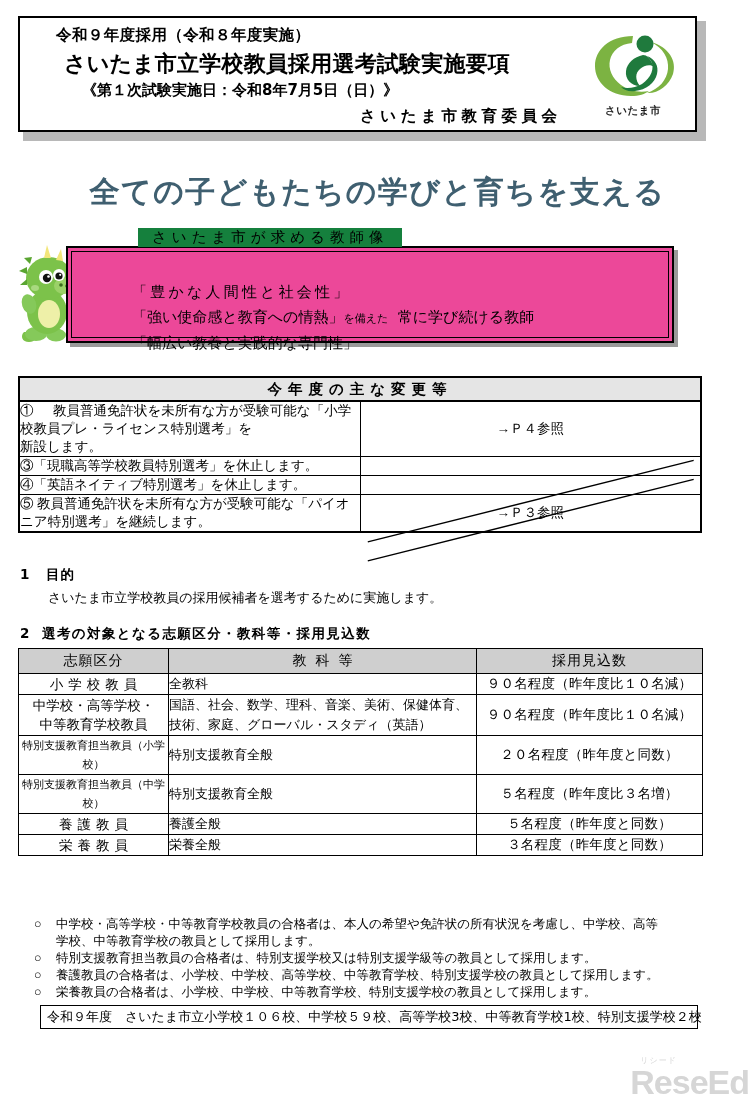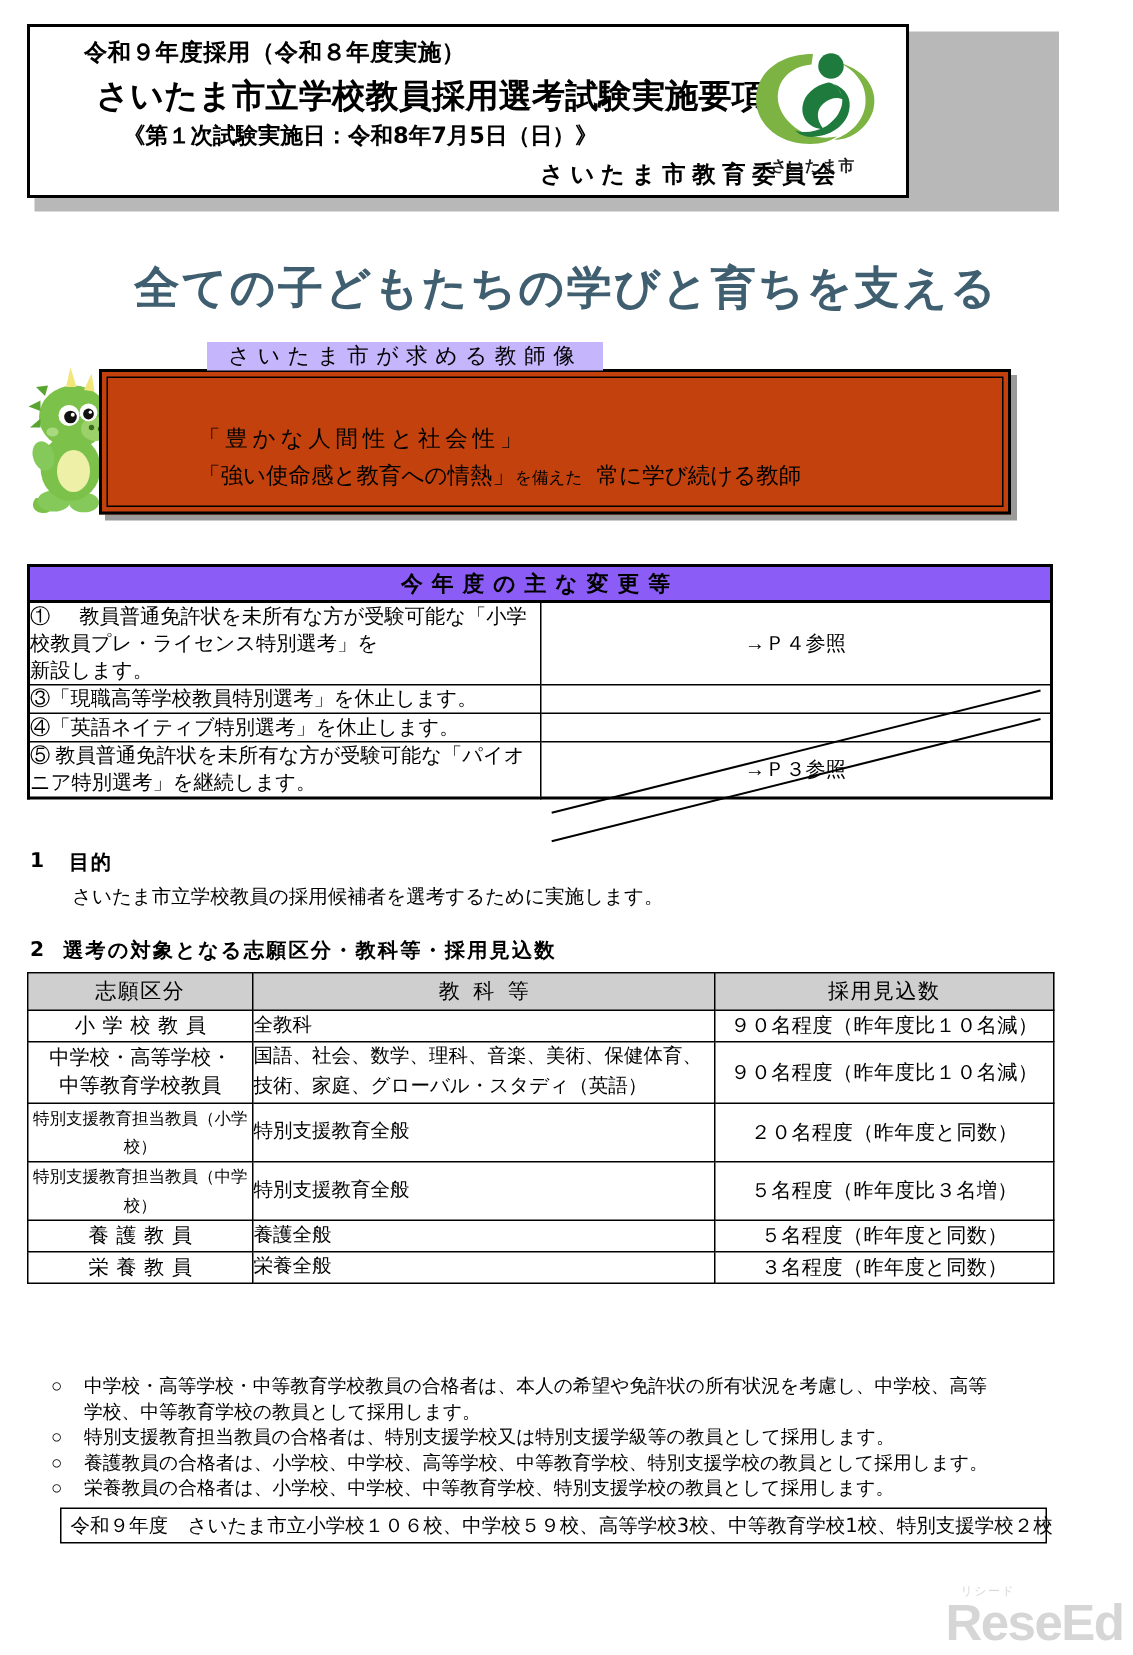--- a/index.html
+++ b/index.html
@@ -29,21 +29,21 @@
     left: 5px;
     top: 5px;
     width: 683px;
     height: 120px;
     background: #b8b8b8;
   }
   .header-box {
     position: absolute;
     left: 0;
     top: 0;
-    width: 588px;
+    width: 679px;
     height: 116px;
     border: 2px solid #000;
     background: #fff;
     box-sizing: border-box;
   }
   .hdr-line1 {
     position: absolute;
     left: 36px;
     top: 7px;
     font-family: "DejaVu Sans", "Liberation Sans", sans-serif;
@@ -142,36 +142,36 @@
     height: 97px;
     background: #9a9a9a;
   }
   .tbox {
     position: absolute;
     left: 48px;
     top: 18px;
     width: 608px;
     height: 97px;
     border: 2px solid #000;
-    background: #c2410c;
+    background: #ec4899;
     box-sizing: border-box;
   }
   .tbox-inner {
     position: absolute;
     left: 3px;
     top: 3px;
     right: 3px;
     bottom: 3px;
     border: 1px solid #000;
   }
   .tbox-title {
     position: absolute;
     left: 120px;
     top: 0px;
-    background: #c4b5fd;
+    background: #15803d;
     padding: 0 14px;
     font-family: "DejaVu Sans", "Liberation Sans", sans-serif;
     font-size: 14.5px;
     letter-spacing: 5px;
     white-space: nowrap;
     z-index: 5;
   }
   .tbox-lines {
     position: absolute;
     left: 64px;
@@ -195,21 +195,21 @@
     width: 684px;
     border-collapse: collapse;
     table-layout: fixed;
   }
   .changes-table td, .changes-table th {
     border: 1px solid #000;
     padding: 0;
     vertical-align: middle;
   }
   .ch-head {
-    background: #8b5cf6;
+    background: #e5e5e5;
     text-align: center;
     font-family: "DejaVu Sans", "Liberation Sans", sans-serif;
     font-size: 14.5px;
     font-weight: bold;
     letter-spacing: 6px;
     height: 22px;
     border: 2px solid #000 !important;
   }
   .ch-outer { border: 2px solid #000; }
   .ch-text {
@@ -461,20 +461,21 @@
       <ellipse cx="17" cy="48" rx="4" ry="3" fill="#a9d97f"></ellipse>
     </svg>
   </div>
 
   <div class="tbox-shadow"></div>
   <div class="tbox">
     <div class="tbox-inner"></div>
     <div class="tbox-lines">
       <div class="tl1">「豊かな人間性と社会性」</div>
       <div class="tl2"><span>「強い使命感と教育への情熱」</span><span class="small">を備えた</span>&nbsp;&nbsp;<span class="tail">常に学び続ける教師</span></div>
+      <div class="tl3">「幅広い教養と実践的な専門性」</div>
     </div>
   </div>
   <div class="tbox-title">さいたま市が求める教師像</div>
 </div>
 
 <table class="changes-table ch-outer">
   <tbody>
     <tr>
       <td class="ch-head" colspan="2">今年度の主な変更等</td>
     </tr>

